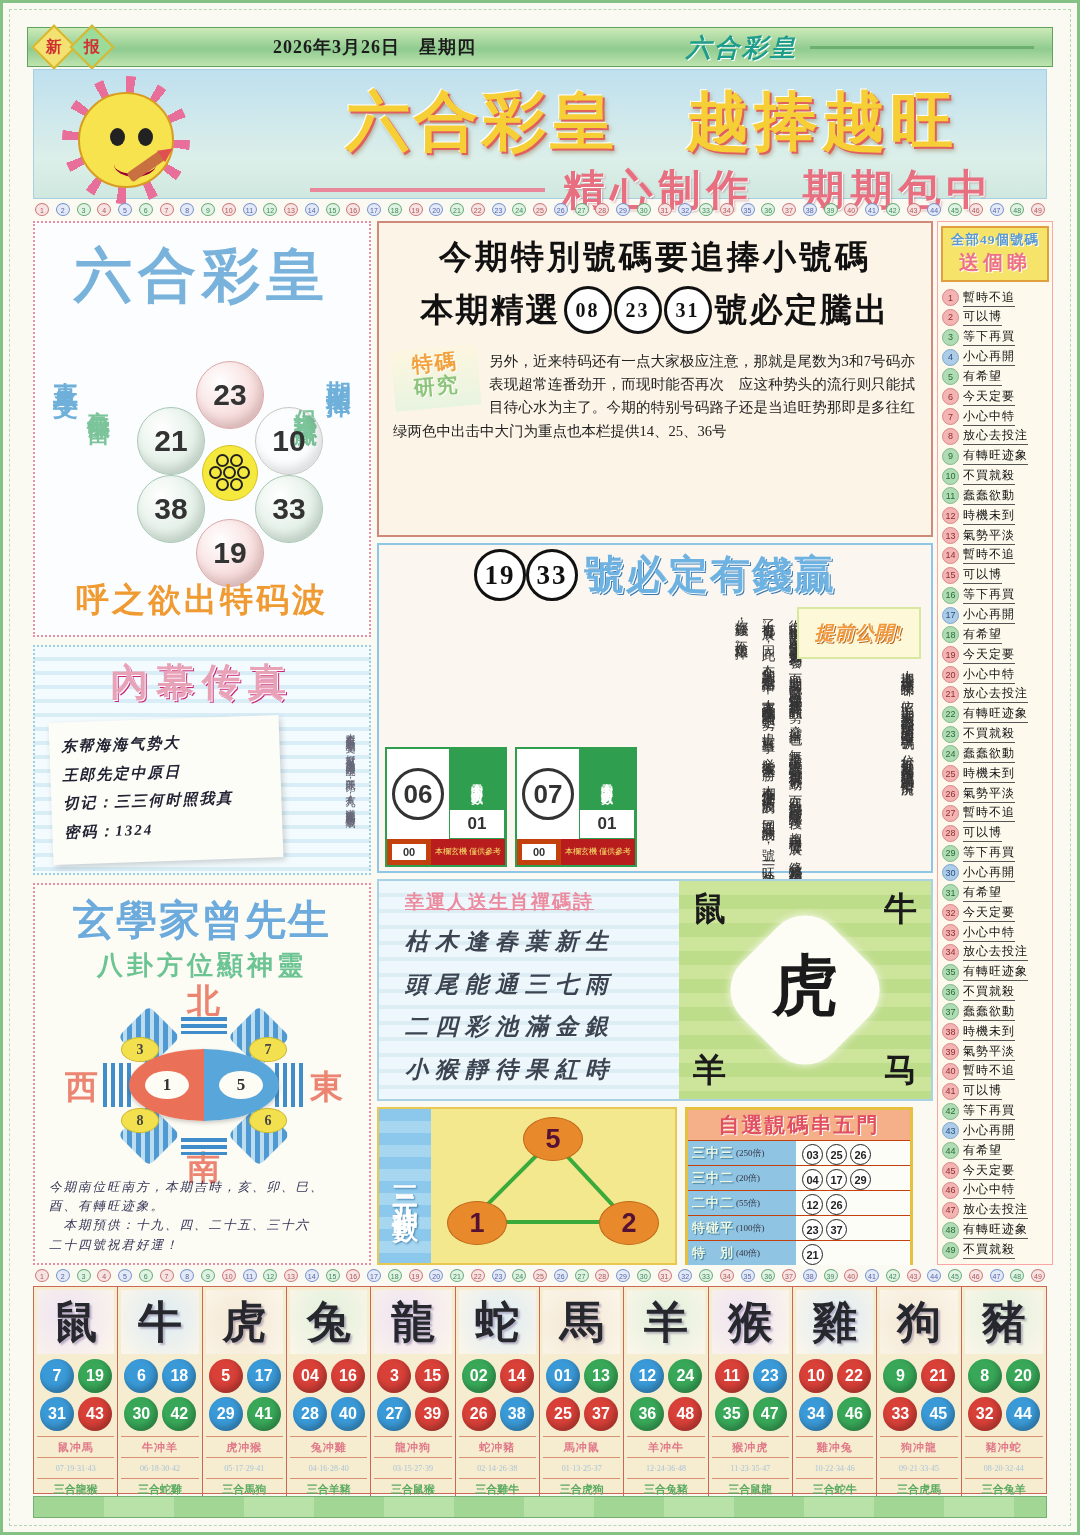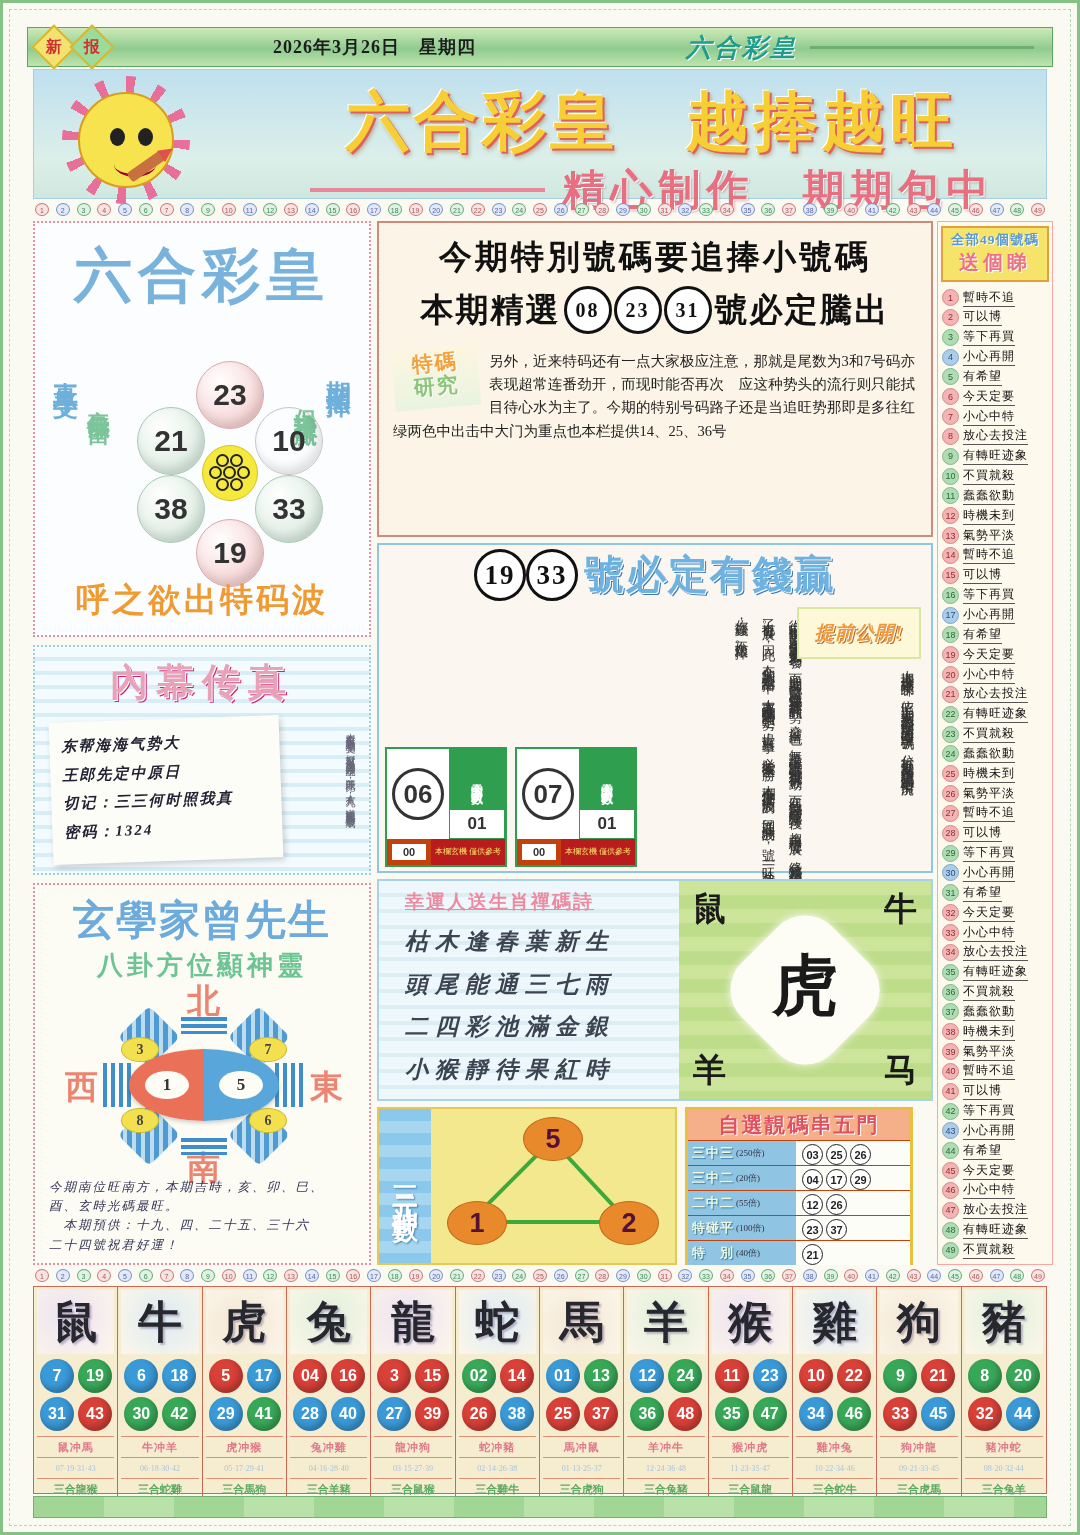--- a/index.html
+++ b/index.html
@@ -448,21 +448,21 @@
             <div class="yy-corner yc3">3</div>
             <div class="yy-corner yc7">7</div>
             <div class="yy-oval yo1">1</div>
             <div class="yy-oval yo5">5</div>
             <div class="yy-corner yc8">8</div>
             <div class="yy-corner yc6">6</div>
           </div>
         </div>
         <div class="master-note">
             <div class="mn-line">今期南位旺南方，本期吉時，亥、卯、巳、</div>
-            <div class="mn-line">酉、玄時光碼最旺。</div>
+            <div class="mn-line">酉、有轉旺迹象。</div>
             <div class="mn-line">　本期預供：十九、四、二十五、三十六</div>
             <div class="mn-line">二十四號祝君好運！</div>
           </div>
       </div>
     </div>
 
     <div class="col-mid">
 
       <div class="box headline">
         <div class="hl1">今期特別號碼要追捧小號碼</div>

